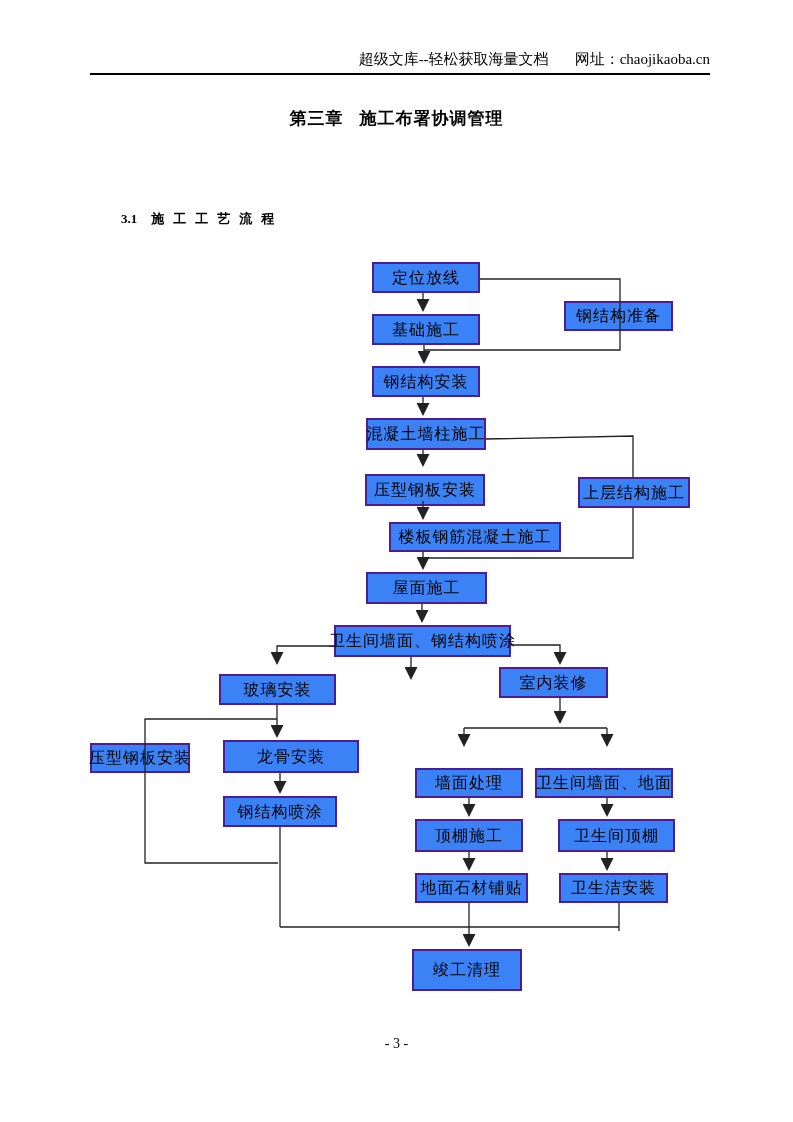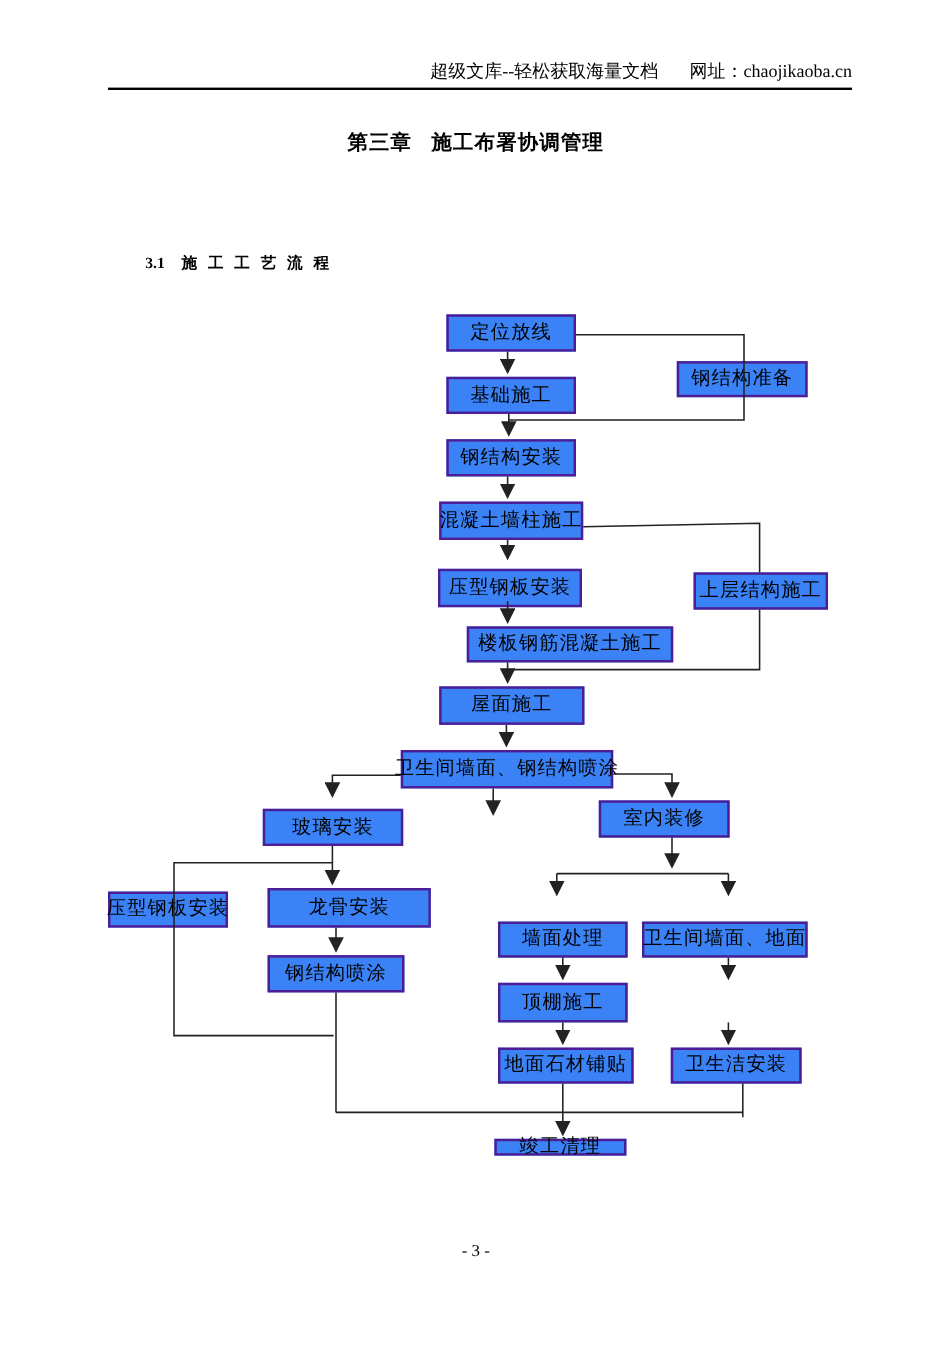--- a/index.html
+++ b/index.html
@@ -64,23 +64,24 @@
     <div class="fc-box" style="left:366px;top:572px;width:121px;height:32px;">屋面施工</div>
     <div class="fc-box" style="left:334px;top:625px;width:177px;height:32px;">卫生间墙面、钢结构喷涂</div>
     <div class="fc-box" style="left:219px;top:674px;width:117px;height:31px;">玻璃安装</div>
     <div class="fc-box" style="left:499px;top:667px;width:109px;height:31px;">室内装修</div>
     <div class="fc-box" style="left:90px;top:743px;width:100px;height:30px;">压型钢板安装</div>
     <div class="fc-box" style="left:223px;top:740px;width:136px;height:33px;">龙骨安装</div>
     <div class="fc-box" style="left:223px;top:796px;width:114px;height:31px;">钢结构喷涂</div>
     <div class="fc-box" style="left:415px;top:768px;width:108px;height:30px;">墙面处理</div>
     <div class="fc-box" style="left:535px;top:768px;width:138px;height:30px;">卫生间墙面、地面</div>
     <div class="fc-box" style="left:415px;top:819px;width:108px;height:33px;">顶棚施工</div>
+    <div class="fc-box" style="left:558px;top:819px;width:117px;height:33px;">卫生间顶棚</div>
     <div class="fc-box" style="left:415px;top:873px;width:113px;height:30px;">地面石材铺贴</div>
     <div class="fc-box" style="left:559px;top:873px;width:109px;height:30px;">卫生洁安装</div>
-    <div class="fc-box" style="left:412px;top:949px;width:110px;height:14px;">竣工清理</div>
+    <div class="fc-box" style="left:412px;top:949px;width:110px;height:42px;">竣工清理</div>
 
     <svg class="fc-lines" width="793" height="1122" viewBox="0 0 793 1122">
       <defs>
         <marker id="arr" viewBox="0 0 10 10" refX="8.5" refY="5" markerWidth="10" markerHeight="10" orient="auto-start-reverse">
           <path d="M0,0 L10,5 L0,10 z" fill="#222"></path>
         </marker>
       </defs>
       <g stroke="#222" stroke-width="1.3" fill="none">
 
         <line x1="423" y1="293" x2="423" y2="310" marker-end="url(#arr)"></line>

